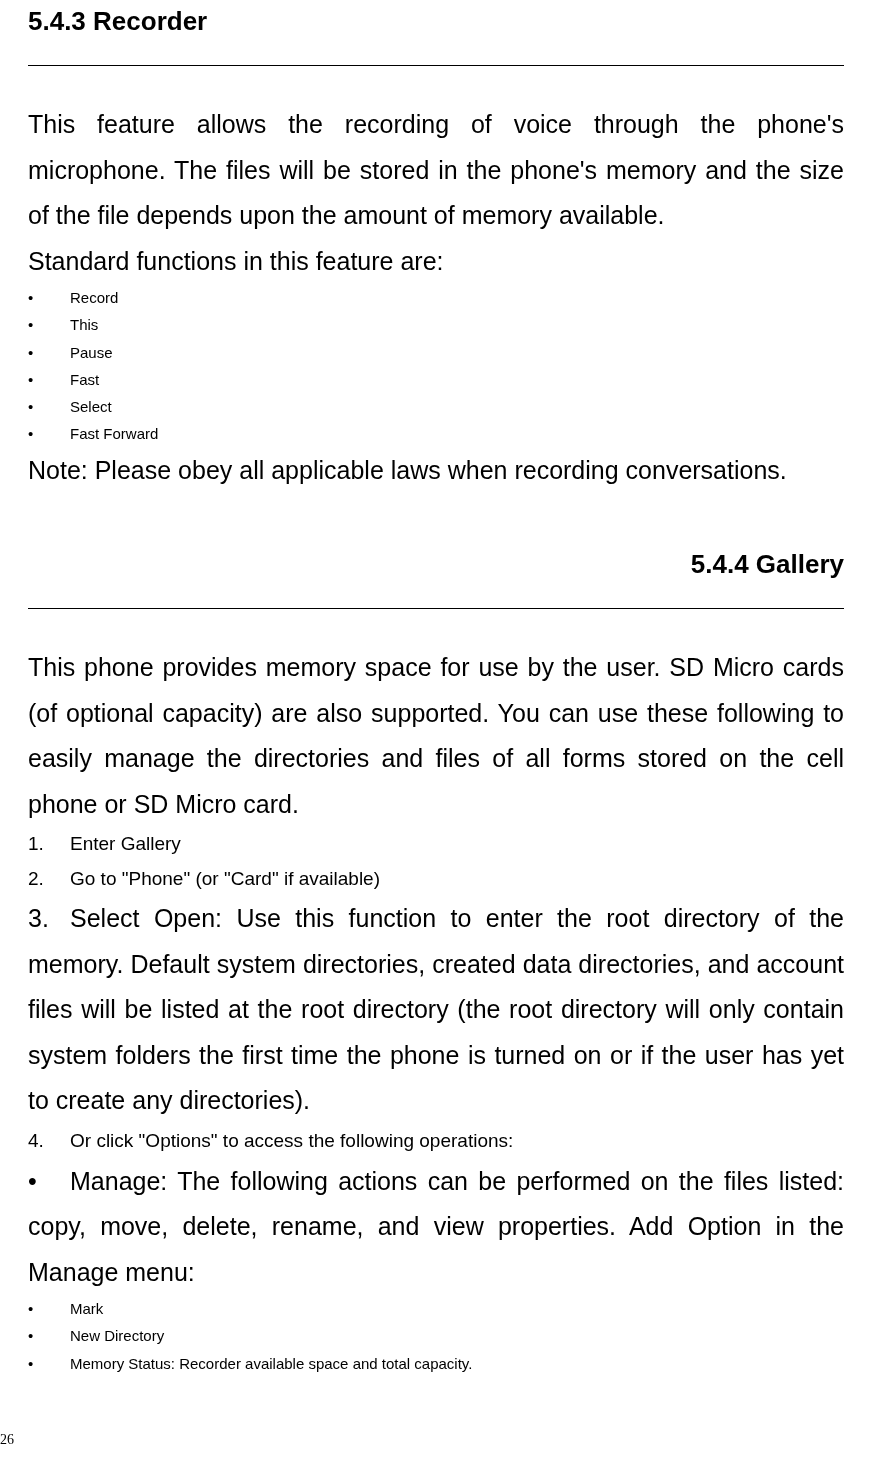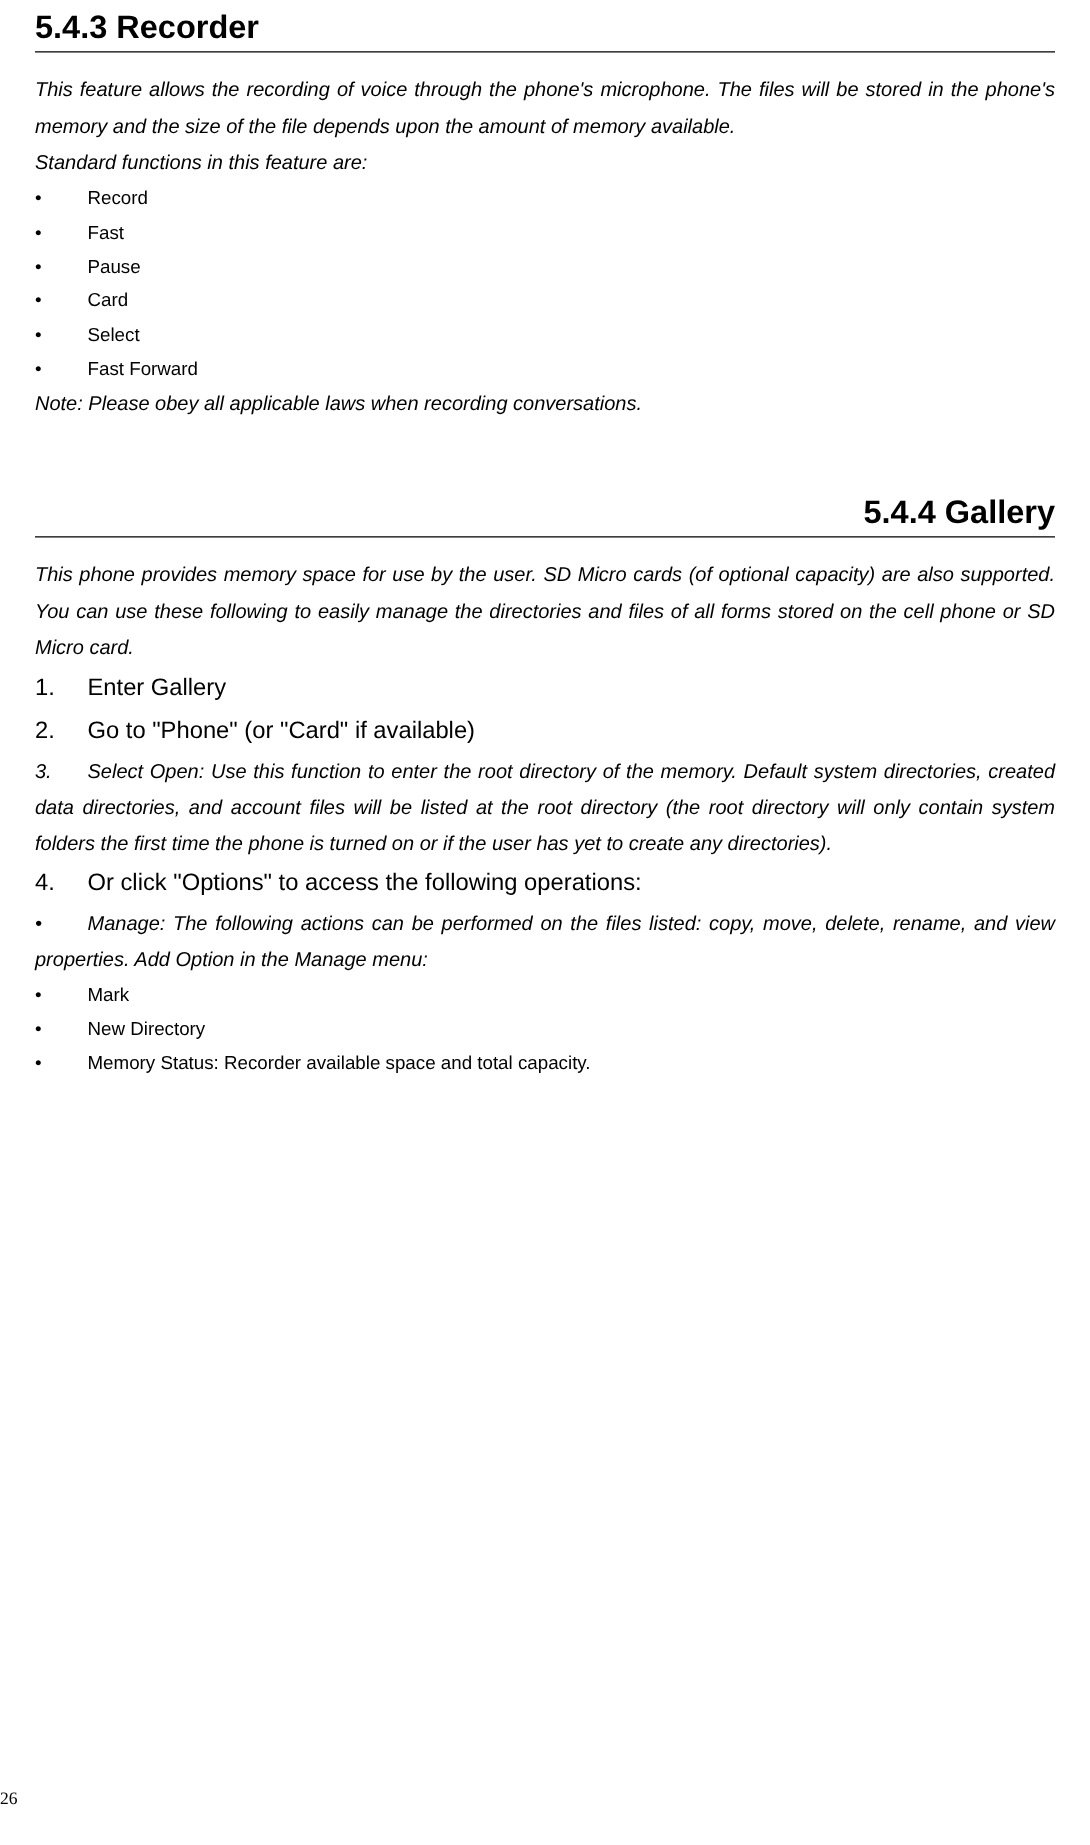--- a/index.html
+++ b/index.html
@@ -13,33 +13,32 @@
       color: #000;
       width: 872px;
       height: 1476px;
       position: relative;
       padding: 0 28px;
     }
     .section-heading {
       font-size: 26px;
       font-weight: bold;
       padding-top: 6px;
-      padding-bottom: 4px;
+      padding-bottom: 28px;
       border-bottom: 1.5px solid #000;
-      margin-bottom: 16px;
+      margin-bottom: 36px;
     }
     .section-heading.second {
       padding-top: 56px;
       text-align: right;
     }
     .body-text {
-      font-size: 16px;
+      font-size: 25px;
       line-height: 1.82;
       text-align: justify;
-      font-style: italic;
     }
     .bullet-row {
       font-size: 15px;
       line-height: 1.82;
     }
     .bullet-row .bullet {
       display: inline-block;
       width: 42px;
     }
     .numbered-row {
@@ -61,23 +60,23 @@
   </style>
 </head>
 <body>
 
 <h2 class="section-heading">5.4.3 Recorder</h2>
 
 <p class="body-text">This feature allows the recording of voice through the phone's microphone.    The files will be stored in the phone's memory and the size of the file depends upon the amount of memory available.</p>
 <p class="body-text">Standard functions in this feature are:</p>
 
 <div class="bullet-row"><span class="bullet">•</span><span>Record</span></div>
+<div class="bullet-row"><span class="bullet">•</span><span>This</span></div>
+<div class="bullet-row"><span class="bullet">•</span><span>Pause</span></div>
 <div class="bullet-row"><span class="bullet">•</span><span>Fast</span></div>
-<div class="bullet-row"><span class="bullet">•</span><span>Pause</span></div>
-<div class="bullet-row"><span class="bullet">•</span><span>Card</span></div>
 <div class="bullet-row"><span class="bullet">•</span><span>Select</span></div>
 <div class="bullet-row"><span class="bullet">•</span><span>Fast Forward</span></div>
 
 <p class="body-text">Note: Please obey all applicable laws when recording conversations.</p>
 
 <h2 class="section-heading second">5.4.4 Gallery</h2>
 
 <p class="body-text">This phone provides memory space for use by the user. SD Micro cards (of optional capacity) are also supported. You can use these following to easily manage the directories and files of all forms stored on the cell phone or SD Micro card.</p>
 
 <div class="numbered-row"><span class="num">1.</span><span>Enter Gallery</span></div>

